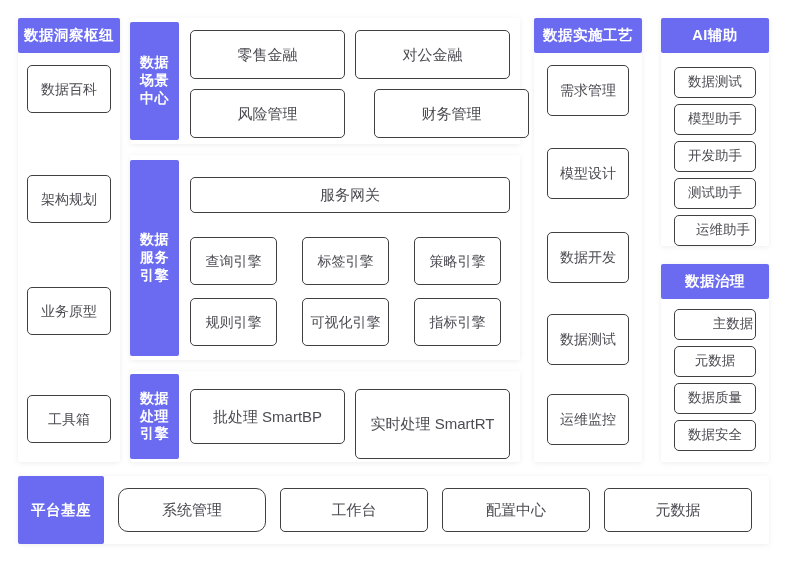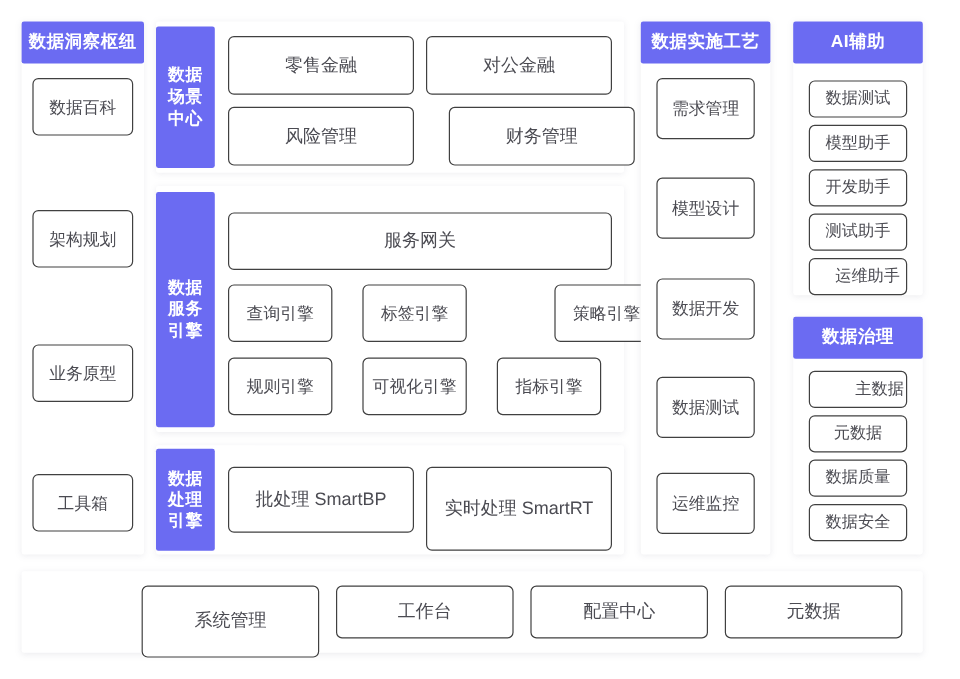--- a/index.html
+++ b/index.html
@@ -84,27 +84,27 @@
   <div class="card lg" style="left:355px; top:30px; width:155px; height:49px;">对公金融</div>
 
   <div class="card lg" style="left:190px; top:89px; width:155px; height:49px;">风险管理</div>
 
   <div class="card lg" style="left:355px; top:89px; width:155px; height:49px;margin-left:19px;">财务管理</div>
 
   <div class="panel" style="left:130px; top:155px; width:390px; height:205px;"></div>
 
   <div class="plabel vert" style="left:130px; top:160px; width:49px; height:196px;">数据服务引擎</div>
 
-  <div class="card lg" style="left:190px; top:177px; width:320px; height:48px;text-align:center;">服务网关</div>
+  <div class="card lg" style="left:190px; top:177px; width:320px; height:36px;text-align:center;">服务网关</div>
 
   <div class="card" style="left:190px; top:237px; width:87px; height:48px;">查询引擎</div>
 
   <div class="card" style="left:302px; top:237px; width:87px; height:48px;">标签引擎</div>
 
-  <div class="card" style="left:414px; top:237px; width:87px; height:48px;margin-left:48px;">策略引擎</div>
+  <div class="card" style="left:414px; top:237px; width:87px; height:48px;">策略引擎</div>
 
   <div class="card" style="left:190px; top:298px; width:87px; height:48px;">规则引擎</div>
 
   <div class="card" style="left:302px; top:298px; width:87px; height:48px;">可视化引擎</div>
 
   <div class="card" style="left:414px; top:298px; width:87px; height:48px;">指标引擎</div>
 
   <div class="panel" style="left:130px; top:371px; width:390px; height:91px;"></div>
 
   <div class="plabel vert" style="left:130px; top:374px; width:49px; height:85px;">数据处理引擎</div>
@@ -148,22 +148,23 @@
   <div class="card sm" style="left:674px; top:309px; width:82px; height:31px;padding-left:36px;">主数据</div>
 
   <div class="card sm" style="left:674px; top:346px; width:82px; height:31px;">元数据</div>
 
   <div class="card sm" style="left:674px; top:383px; width:82px; height:31px;">数据质量</div>
 
   <div class="card sm" style="left:674px; top:420px; width:82px; height:31px;">数据安全</div>
 
   <div class="panel" style="left:18px; top:476px; width:751px; height:68px;"></div>
 
+  <div class="plabel" style="left:18px; top:476px; width:86px; height:68px;">平台基座</div>
 
-  <div class="card lg" style="left:118px; top:488px; width:148px; height:60px;">系统管理</div>
+  <div class="card lg" style="left:118px; top:488px; width:148px; height:44px;border-radius:10px;">系统管理</div>
 
   <div class="card lg" style="left:280px; top:488px; width:148px; height:44px;">工作台</div>
 
   <div class="card lg" style="left:442px; top:488px; width:148px; height:44px;">配置中心</div>
 
   <div class="card lg" style="left:604px; top:488px; width:148px; height:44px;">元数据</div>
 
 </div>
 
 </body></html>

